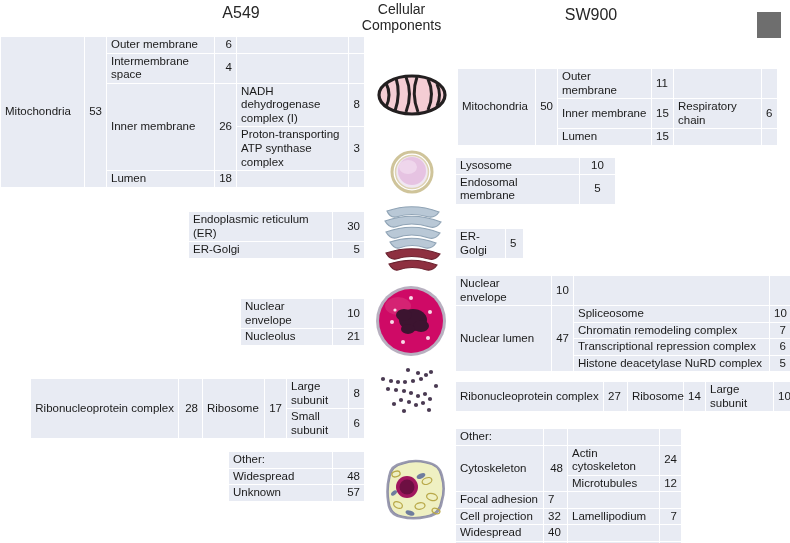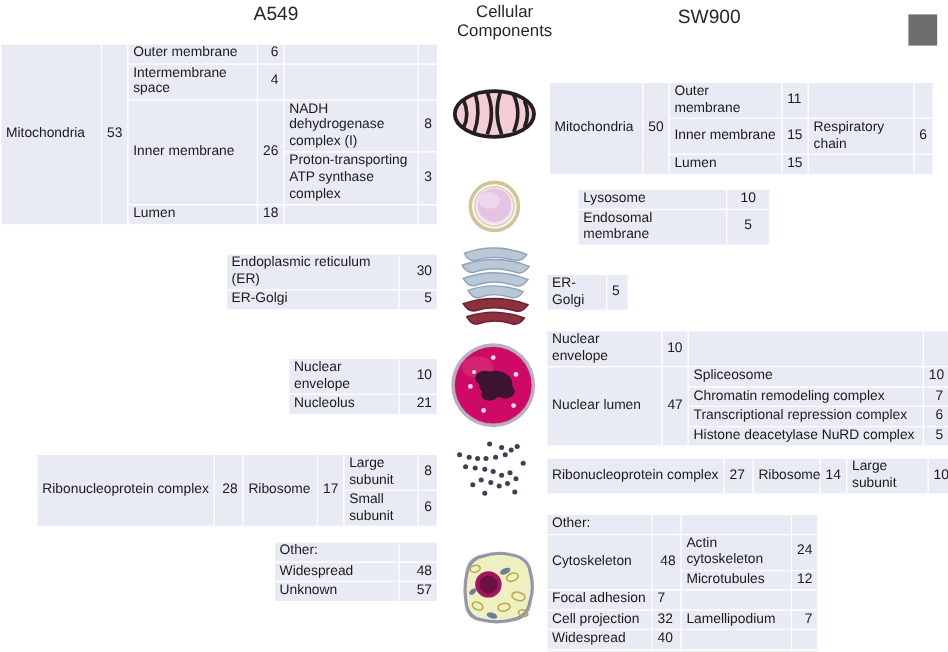--- a/index.html
+++ b/index.html
@@ -19,22 +19,22 @@
 
   
   .col-title {
     position: absolute;
     font-size: 16px;
     color: #262626;
     text-align: center;
     line-height: 1.15;
     white-space: pre-line;
   }
-  #title-a549  { left: 140px; top: 4px;  width: 180px; }
-  #title-cc    { left: 363px; top: 1px;  width: 115px; font-size: 14px; }
+  #title-a549  { left: 151px; top: 4px;  width: 180px; }
+  #title-cc    { left: 344px; top: 1px;  width: 115px; font-size: 14px; }
   #title-sw900 { left: 501px; top: 6px;  width: 180px; }
 
   
   #corner-swatch {
     position: absolute;
     left: 757px; top: 12px;
     width: 24px; height: 26px;
     background: #6e6e6e;
   }
 
@@ -63,21 +63,21 @@
   td.ctr    { text-align: center; }
 
   
   #tbl-mito-a549 { left: 0px;   top: 36px;  width: 364px; }
   #tbl-erg-a549  { left: 188px; top: 211px; width: 176px; }
   #tbl-nuc-a549  { left: 240px; top: 298px; width: 124px; }
   #tbl-rib-a549  { left: 30px;  top: 378px; width: 334px; }
   #tbl-oth-a549  { left: 228px; top: 451px; width: 136px; }
 
   #tbl-mito-sw900 { left: 457px; top: 68px;  width: 320px; }
-  #tbl-lyso-sw900 { left: 455px; top: 157px; width: 160px; margin-left: 26px; }
+  #tbl-lyso-sw900 { left: 455px; top: 157px; width: 160px; }
   #tbl-erg-sw900  { left: 455px; top: 228px; width: 68px; }
   #tbl-nuc-sw900  { left: 455px; top: 275px; width: 335px; }
   #tbl-rib-sw900  { left: 455px; top: 381px; width: 335px; }
   #tbl-oth-sw900  { left: 455px; top: 428px; width: 226px; }
 
   
   .icon-wrap { position: absolute; }
   #icon-mito   { left: 376px; top: 66px;  width: 72px; height: 58px; }
   #icon-lyso   { left: 390px; top: 150px; width: 44px; height: 44px; }
   #icon-ergolg { left: 378px; top: 201px; width: 70px; height: 72px; }

